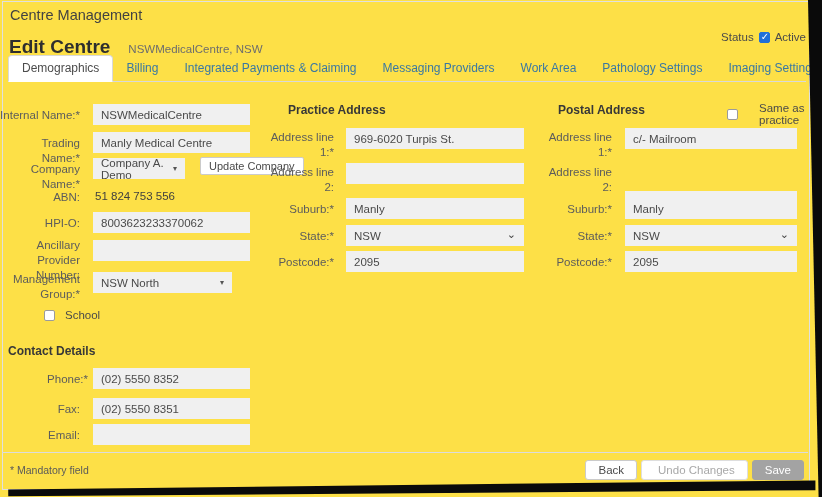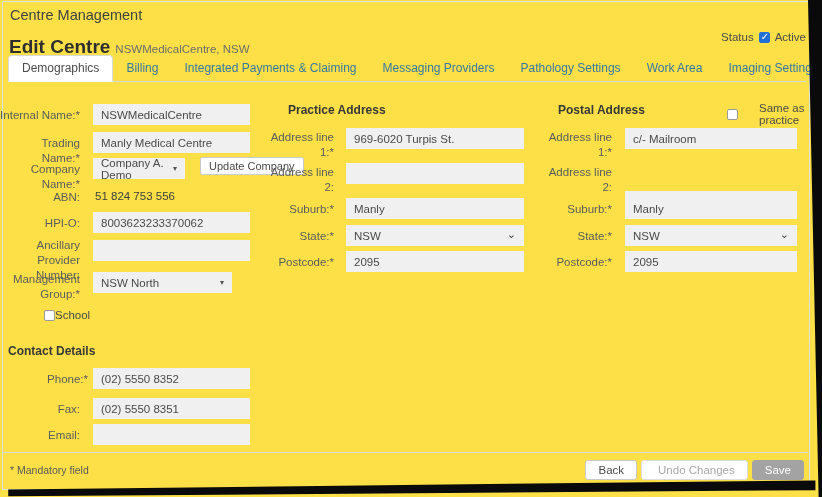--- a/index.html
+++ b/index.html
@@ -6,21 +6,21 @@
   .stage{position:relative;width:822px;height:497px;background:#fde047;overflow:hidden;
          font-family:"Liberation Sans","DejaVu Sans",sans-serif;color:#3f3f3f;}
   .card-border{position:absolute;left:2px;top:1px;width:806px;height:487px;
                border:1px solid #e0e0e0;pointer-events:none;}
   .black-right{position:absolute;right:0;top:0;width:20px;height:497px;background:#0a0a0a;
                clip-path:polygon(30% 0,100% 0,100% 100%,83% 100%);}
   .black-bottom{position:absolute;left:0;bottom:0;width:822px;height:18px;background:#0a0a0a;
                 clip-path:polygon(1% 58%,99.2% 8%,99.2% 62%,1% 96%);}
 
   .app-title{position:absolute;left:10px;top:7px;font-size:14.5px;color:#424242;}
-  .page-title-row{position:absolute;left:9px;top:36px;display:flex;align-items:baseline;gap:5px;}
+  .page-title-row{position:absolute;left:9px;top:36px;display:flex;align-items:baseline;gap:18px;}
   .page-title{font-size:19px;font-weight:bold;color:#2e2e2e;}
   .page-subtitle{font-size:11.5px;color:#6d6d6d;}
 
   .status-row{position:absolute;right:16px;top:31px;display:flex;align-items:center;gap:5px;font-size:11.5px;color:#4a4a4a;}
 
   .cb{display:inline-block;width:11px;height:11px;border:1px solid #9b9b9b;border-radius:2px;
       background:#fff;box-sizing:border-box;position:relative;flex:0 0 auto;}
   .cb.checked{background:#2170d8;border-color:#2170d8;}
   .cb.checked::after{content:"✓";position:absolute;left:1px;top:-2px;font-size:10px;color:#fff;font-weight:bold;}
 
@@ -43,21 +43,21 @@
   .btn{font-family:inherit;font-size:11.5px;padding:3px 12px;border-radius:3px;border:1px solid #cbcbcb;
        background:#fff;color:#4a4a4a;cursor:pointer;}
   .btn.small{font-size:11px;padding:2px 8px;border-radius:2px;}
   .btn.muted{color:#a8a8a8;border-color:#dedede;padding-left:16px;}
   .btn.primary-disabled{background:#a3a3a3;border-color:#a3a3a3;color:#fff;}
 
   .footer-divider{position:absolute;left:2px;top:452px;width:806px;border-top:1px solid #dcdcdc;}
   .mandatory{position:absolute;left:10px;top:464px;font-size:10.5px;color:#5a5a5a;}
   .footer-buttons{position:absolute;right:18px;top:460px;display:flex;gap:4px;}
 
-  .school-row{position:absolute;left:44px;top:309px;display:flex;align-items:center;gap:0;font-size:11.5px;color:#4a4a4a;}
+  .school-row{position:absolute;left:44px;top:309px;display:flex;align-items:center;gap:10px;font-size:11.5px;color:#4a4a4a;}
   .same-row{position:absolute;left:727px;top:102px;display:flex;align-items:center;gap:21px;font-size:11.5px;color:#4a4a4a;}
 </style>
 </head>
 <body>
 
 <div class="stage">
   <div class="card-border"></div>
 
   <div class="app-title">Centre Management</div>
   <div class="page-title-row">
@@ -68,22 +68,22 @@
     <span>Status</span>
     <span class="cb checked"></span>
     <span>Active</span>
   </div>
 
   <div class="tabbar">
     <div class="tab active">Demographics</div>
     <div class="tab">Billing</div>
     <div class="tab">Integrated Payments &amp; Claiming</div>
     <div class="tab">Messaging Providers</div>
+    <div class="tab">Work Area</div>
     <div class="tab">Pathology Settings</div>
-    <div class="tab">Work Area</div>
     <div class="tab">Imaging Settings</div>
 
   </div>
 
   <div class="lbl" style="left:0;top:108px;width:80px;">Internal Name:*</div>
   <input class="inp" style="left: 93px; top: 104px; width: 157px;" value="NSWMedicalCentre">
 
   <div class="lbl" style="left:0;top:136px;width:80px;">Trading Name:*</div>
   <input class="inp" style="left: 93px; top: 132px; width: 157px;" value="Manly Medical Centre">
 

